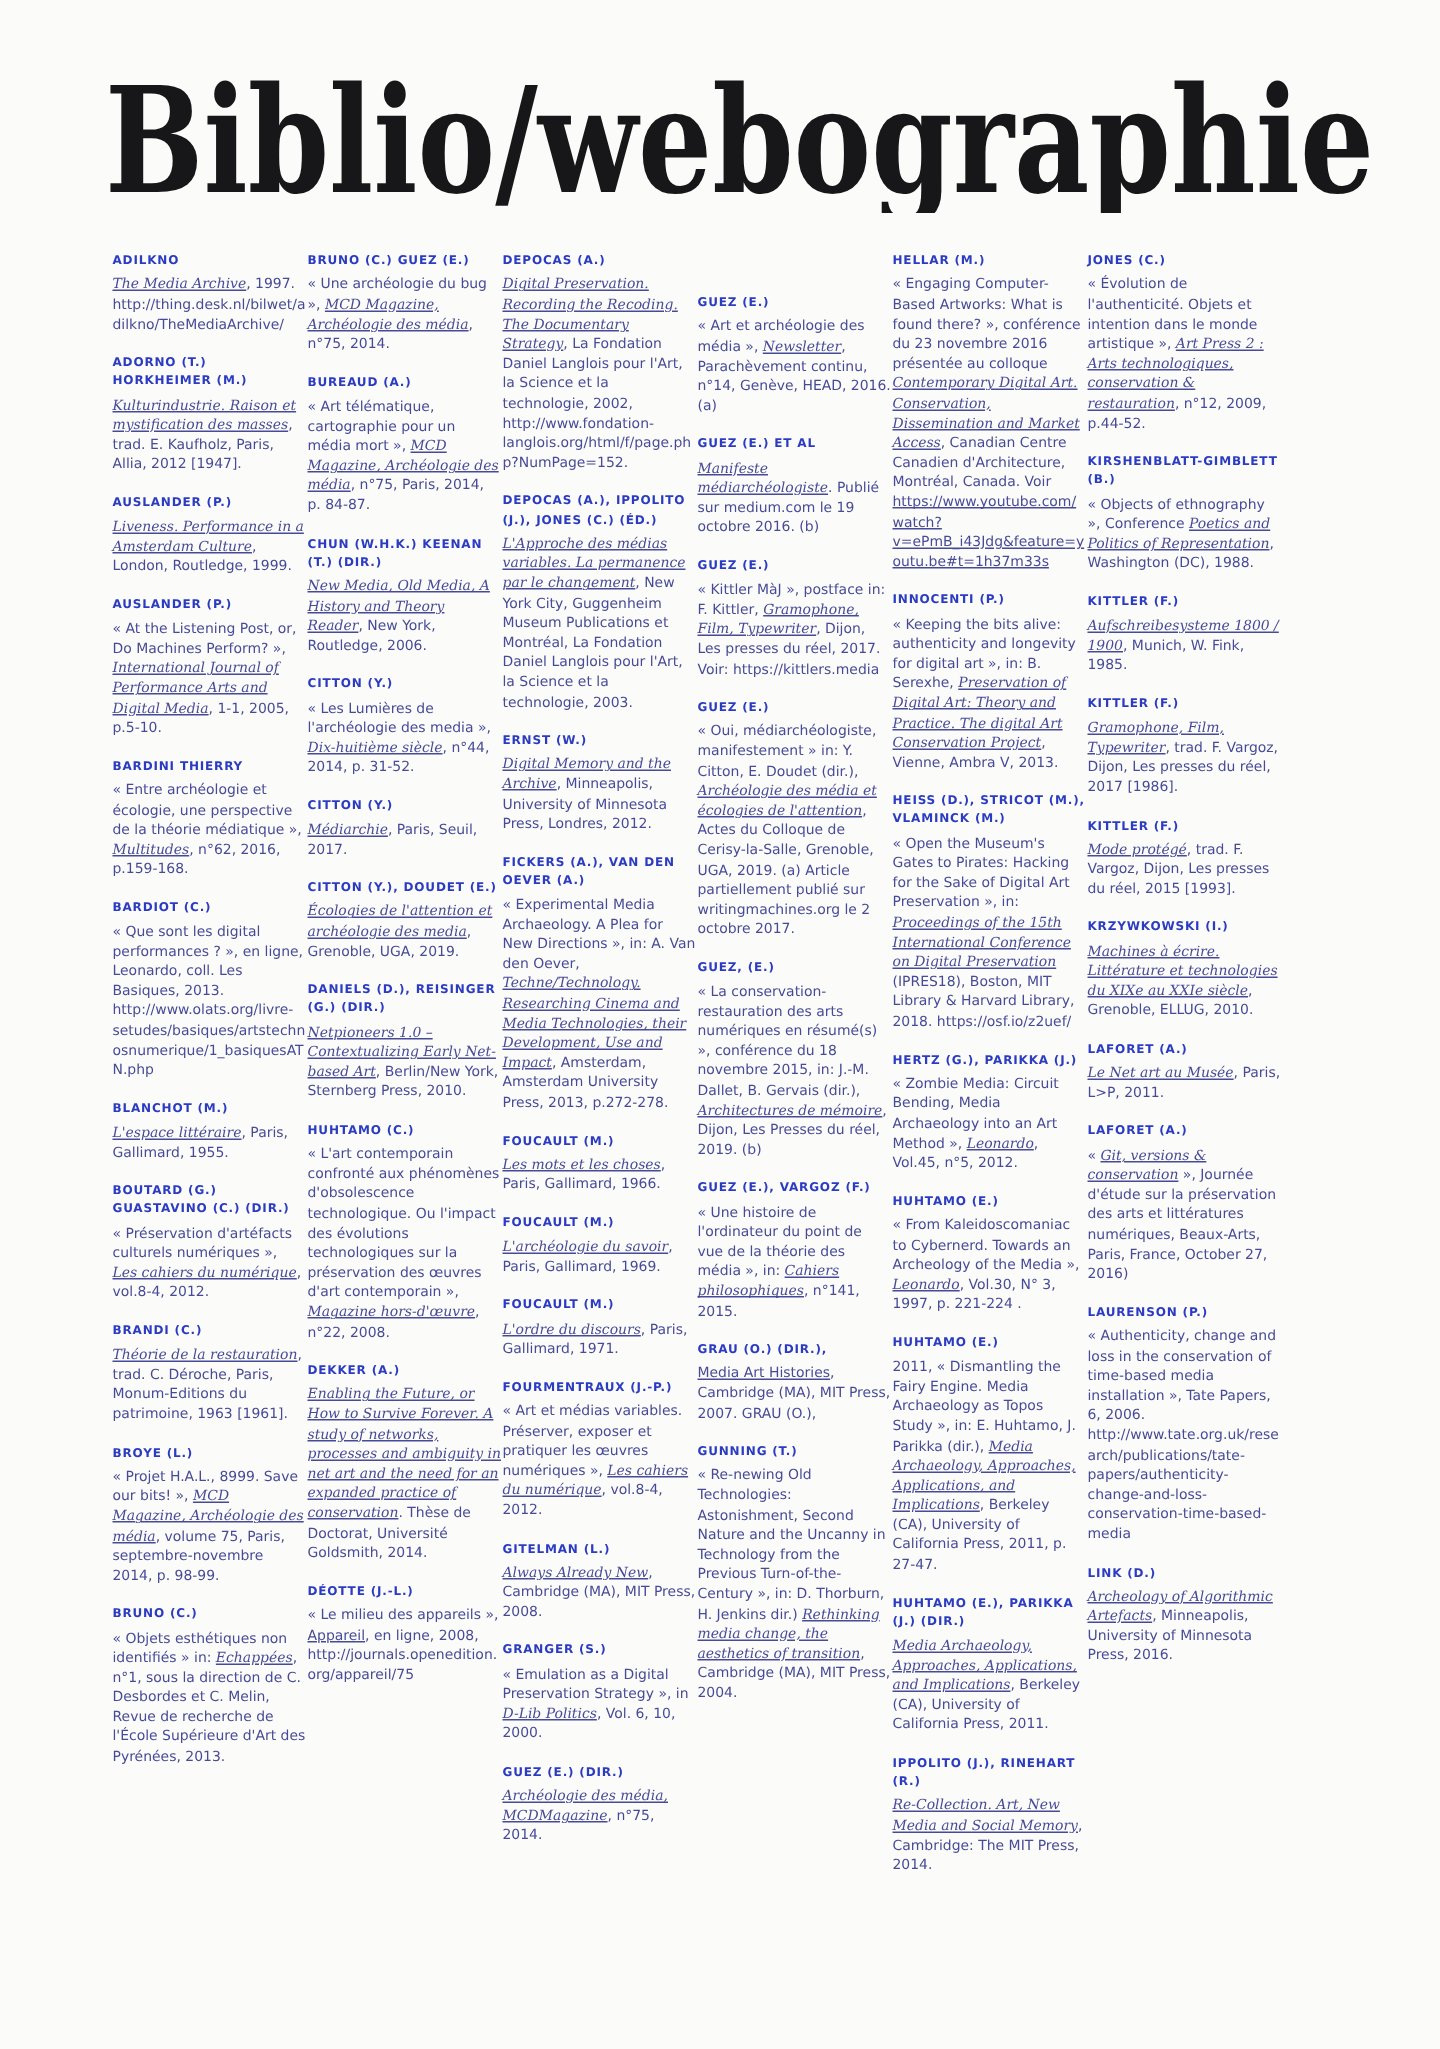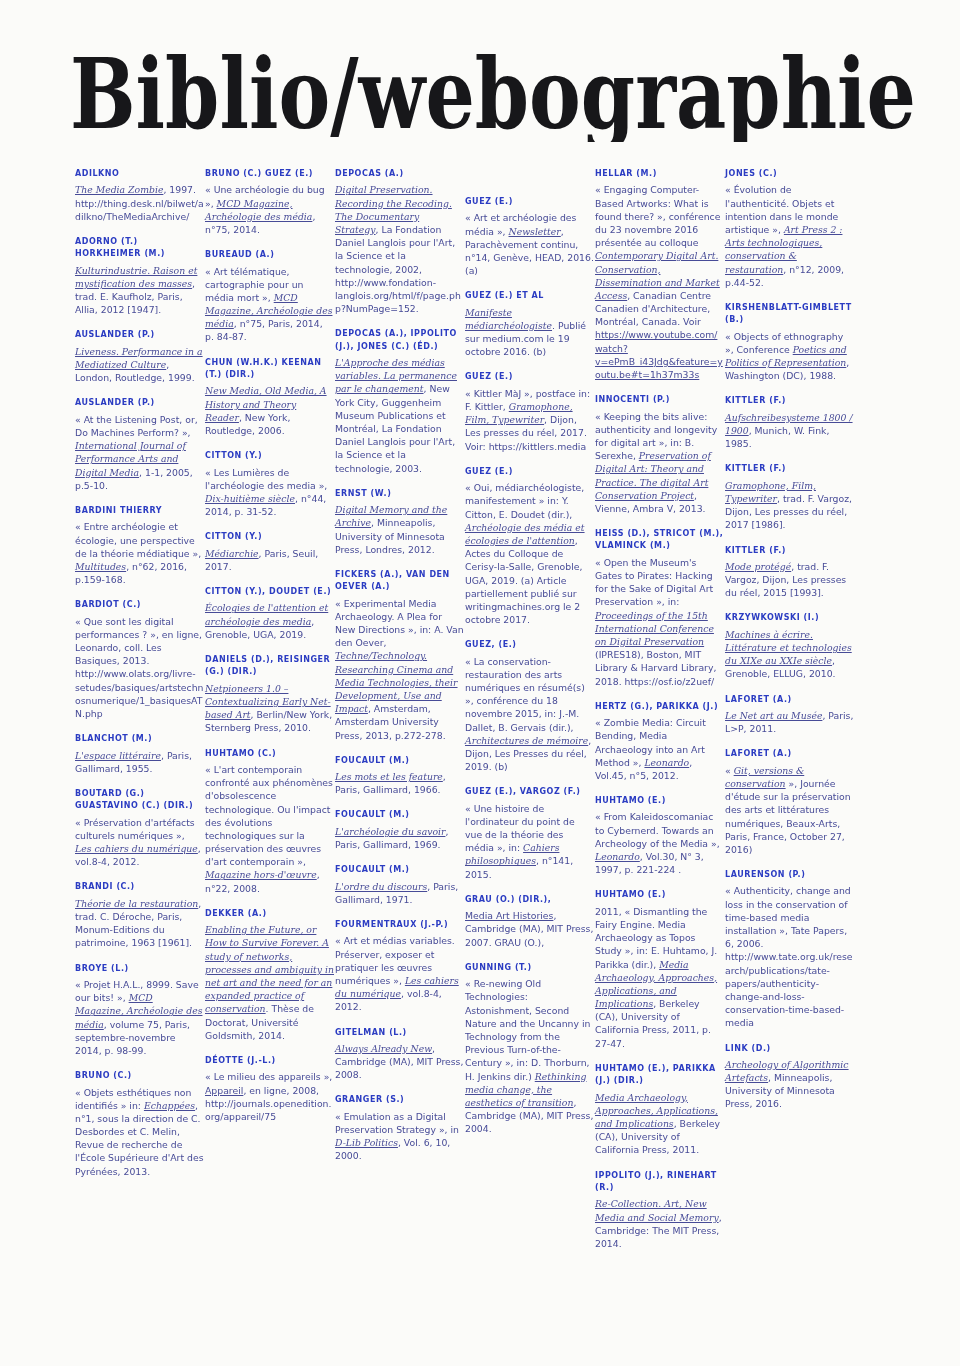--- a/index.html
+++ b/index.html
@@ -34,29 +34,29 @@
 <div class="title-wrap">
   <svg width="848" height="108" viewBox="0 0 848 108">
     <text x="0" y="92" textLength="846" lengthAdjust="spacingAndGlyphs" font-family="DejaVu Serif, serif" font-weight="bold" font-size="96" fill="#17171a" transform="scale(1,1.02)">Biblio/webographie</text>
   </svg>
 </div>
 
 <div class="cols">
   <div class="col">
       <div class="entry">
         <div class="head">ADILKNO</div>
-        <div class="body"><span class="title">The Media Zombie</span><span>, 1997. http://thing.desk.nl/bilwet/adilkno/TheMediaArchive/</span></div>
+        <div class="body"><span class="title">The Media Archive</span><span>, 1997. http://thing.desk.nl/bilwet/adilkno/TheMediaArchive/</span></div>
       </div>
       <div class="entry">
         <div class="head">ADORNO (T.) HORKHEIMER (M.)</div>
         <div class="body"><span class="title">Kulturindustrie. Raison et mystification des masses</span><span>, trad. E. Kaufholz, Paris, Allia, 2012 [1947].</span></div>
       </div>
       <div class="entry">
         <div class="head">AUSLANDER (P.)</div>
-        <div class="body"><span class="title">Liveness. Performance in a Mediatized Culture</span><span>, London, Routledge, 1999.</span></div>
+        <div class="body"><span class="title">Liveness. Performance in a Amsterdam Culture</span><span>, London, Routledge, 1999.</span></div>
       </div>
       <div class="entry">
         <div class="head">AUSLANDER (P.)</div>
         <div class="body"><span>« At the Listening Post, or, Do Machines Perform? », </span><span class="title">International Journal of Performance Arts and Digital Media</span><span>, 1-1, 2005, p.5-10.</span></div>
       </div>
       <div class="entry">
         <div class="head">BARDINI THIERRY</div>
         <div class="body"><span>« Entre archéologie et écologie, une perspective de la théorie médiatique », </span><span class="title">Multitudes</span><span>, n°62, 2016, p.159-168.</span></div>
       </div>
       <div class="entry">
@@ -138,41 +138,45 @@
       <div class="entry">
         <div class="head">ERNST (W.)</div>
         <div class="body"><span class="title">Digital Memory and the Archive</span><span>, Minneapolis, University of Minnesota Press, Londres, 2012.</span></div>
       </div>
       <div class="entry">
         <div class="head">FICKERS (A.), VAN DEN OEVER (A.)</div>
         <div class="body"><span>« Experimental Media Archaeology. A Plea for New Directions », in: A. Van den Oever, </span><span class="title">Techne/Technology. Researching Cinema and Media Technologies, their Development, Use and Impact</span><span>, Amsterdam, Amsterdam University Press, 2013, p.272-278.</span></div>
       </div>
       <div class="entry">
         <div class="head">FOUCAULT (M.)</div>
-        <div class="body"><span class="title">Les mots et les feature</span><span>, Paris, Gallimard, 1966.</span></div>
+        <div class="body"><span class="title">Les mots et les choses</span><span>, Paris, Gallimard, 1966.</span></div>
       </div>
       <div class="entry">
         <div class="head">FOUCAULT (M.)</div>
         <div class="body"><span class="title">L'archéologie du savoir</span><span>, Paris, Gallimard, 1969.</span></div>
       </div>
       <div class="entry">
         <div class="head">FOUCAULT (M.)</div>
         <div class="body"><span class="title">L'ordre du discours</span><span>, Paris, Gallimard, 1971.</span></div>
       </div>
       <div class="entry">
         <div class="head">FOURMENTRAUX (J.-P.)</div>
         <div class="body"><span>« Art et médias variables. Préserver, exposer et pratiquer les œuvres numériques », </span><span class="title">Les cahiers du numérique</span><span>, vol.8-4, 2012.</span></div>
       </div>
       <div class="entry">
         <div class="head">GITELMAN (L.)</div>
         <div class="body"><span class="title">Always Already New</span><span>, Cambridge (MA), MIT Press, 2008.</span></div>
       </div>
       <div class="entry">
         <div class="head">GRANGER (S.)</div>
         <div class="body"><span>« Emulation as a Digital Preservation Strategy », in </span><span class="title">D-Lib Politics</span><span>, Vol. 6, 10, 2000.</span></div>
+      </div>
+      <div class="entry">
+        <div class="head">GUEZ (E.) (DIR.)</div>
+        <div class="body"><span class="title">Archéologie des média, MCDMagazine</span><span>, n°75, 2014.</span></div>
       </div>
     </div>
   <div class="col col-offset">
       <div class="entry">
         <div class="head">GUEZ (E.)</div>
         <div class="body"><span>« Art et archéologie des média », </span><span class="title">Newsletter</span><span>, Parachèvement continu, n°14, Genève, HEAD, 2016. (a)</span></div>
       </div>
       <div class="entry">
         <div class="head">GUEZ (E.) ET AL</div>
         <div class="body"><span class="title">Manifeste médiarchéologiste</span><span>. Publié sur medium.com le 19 octobre 2016. (b)</span></div>

